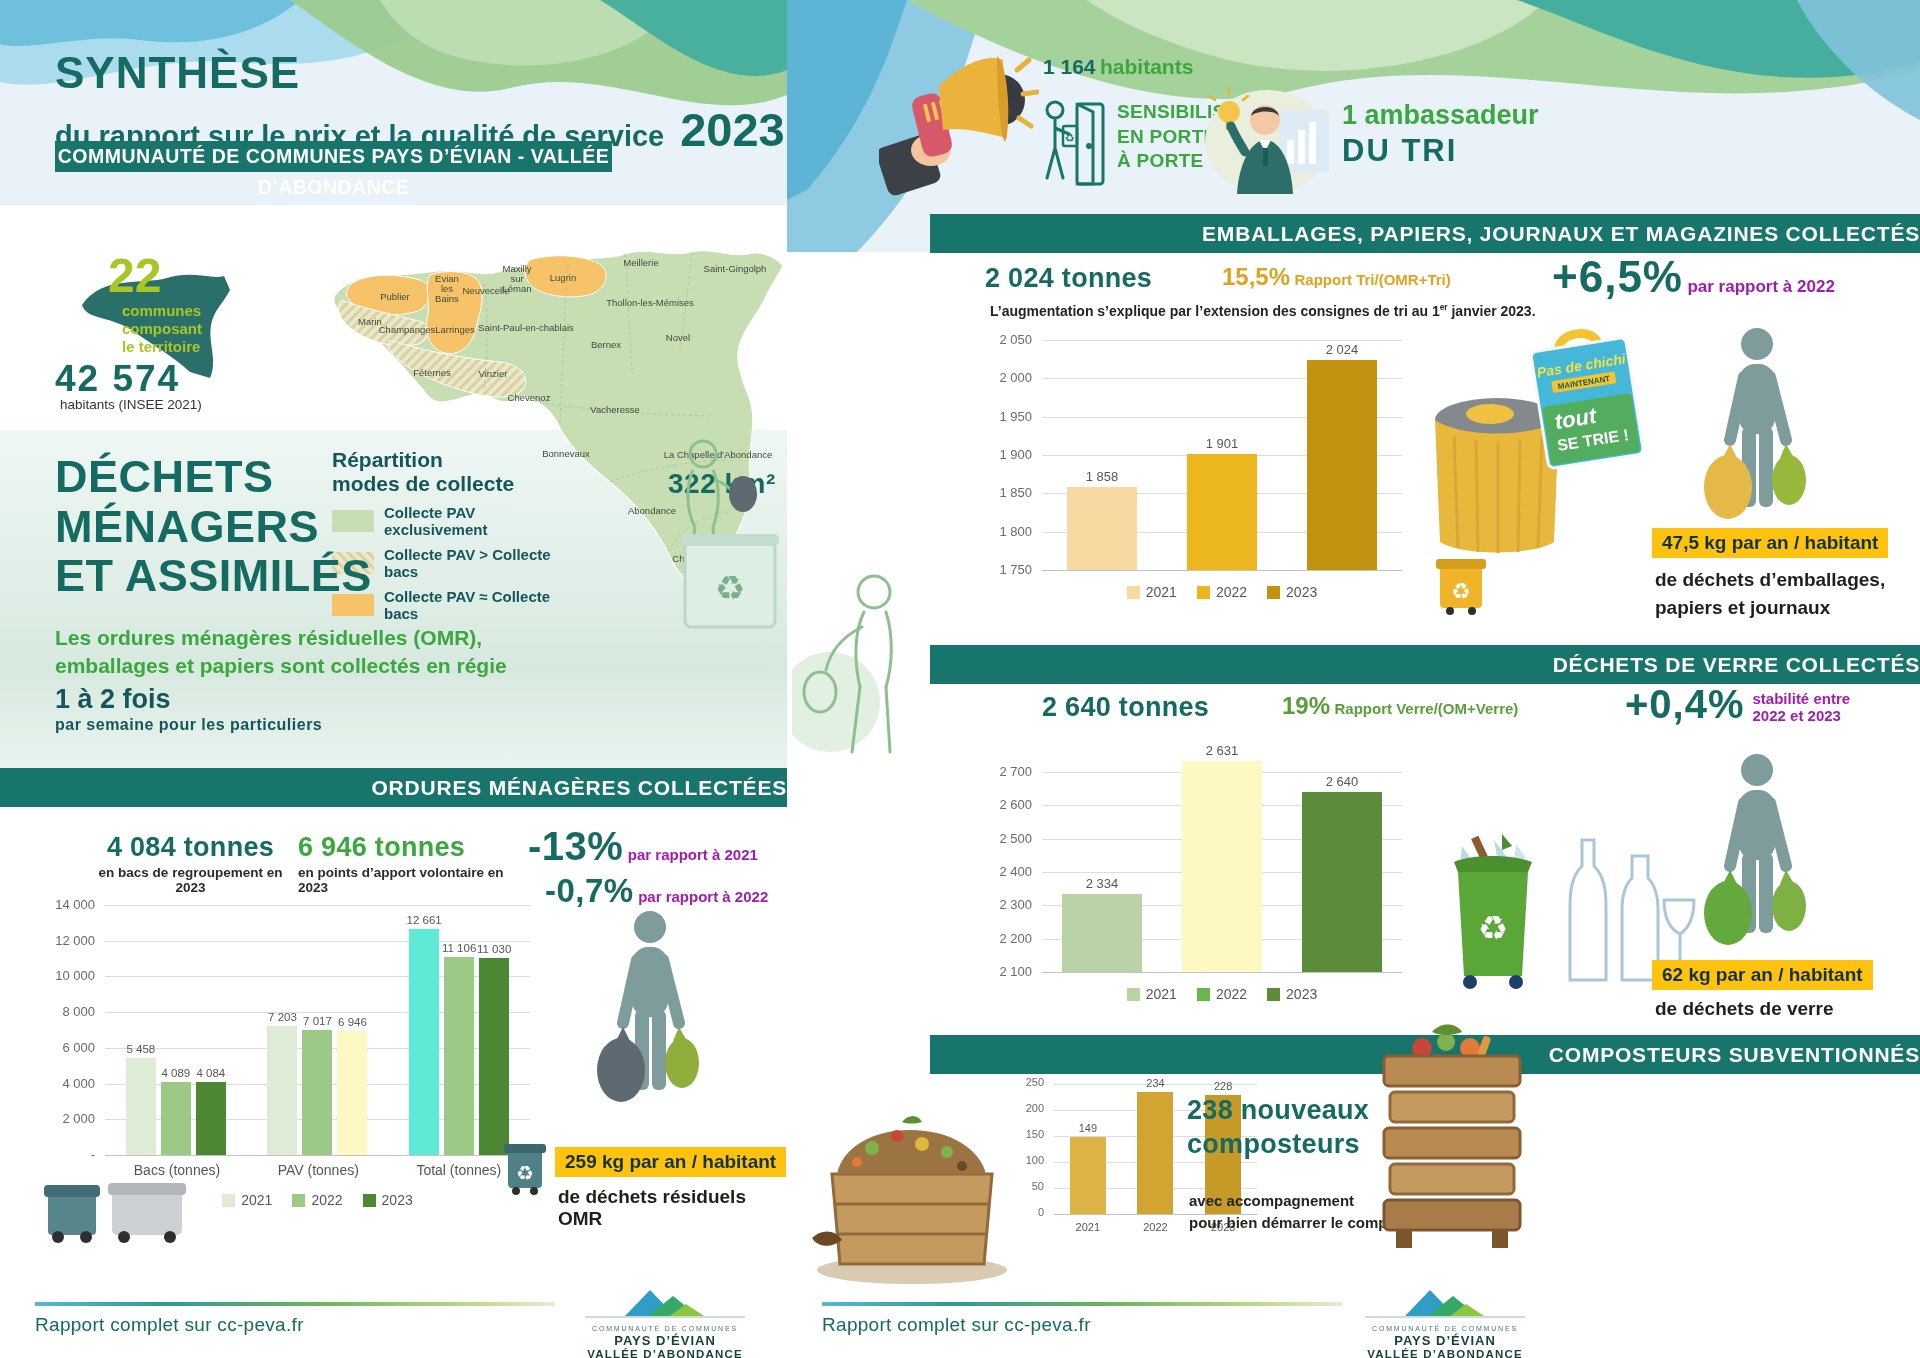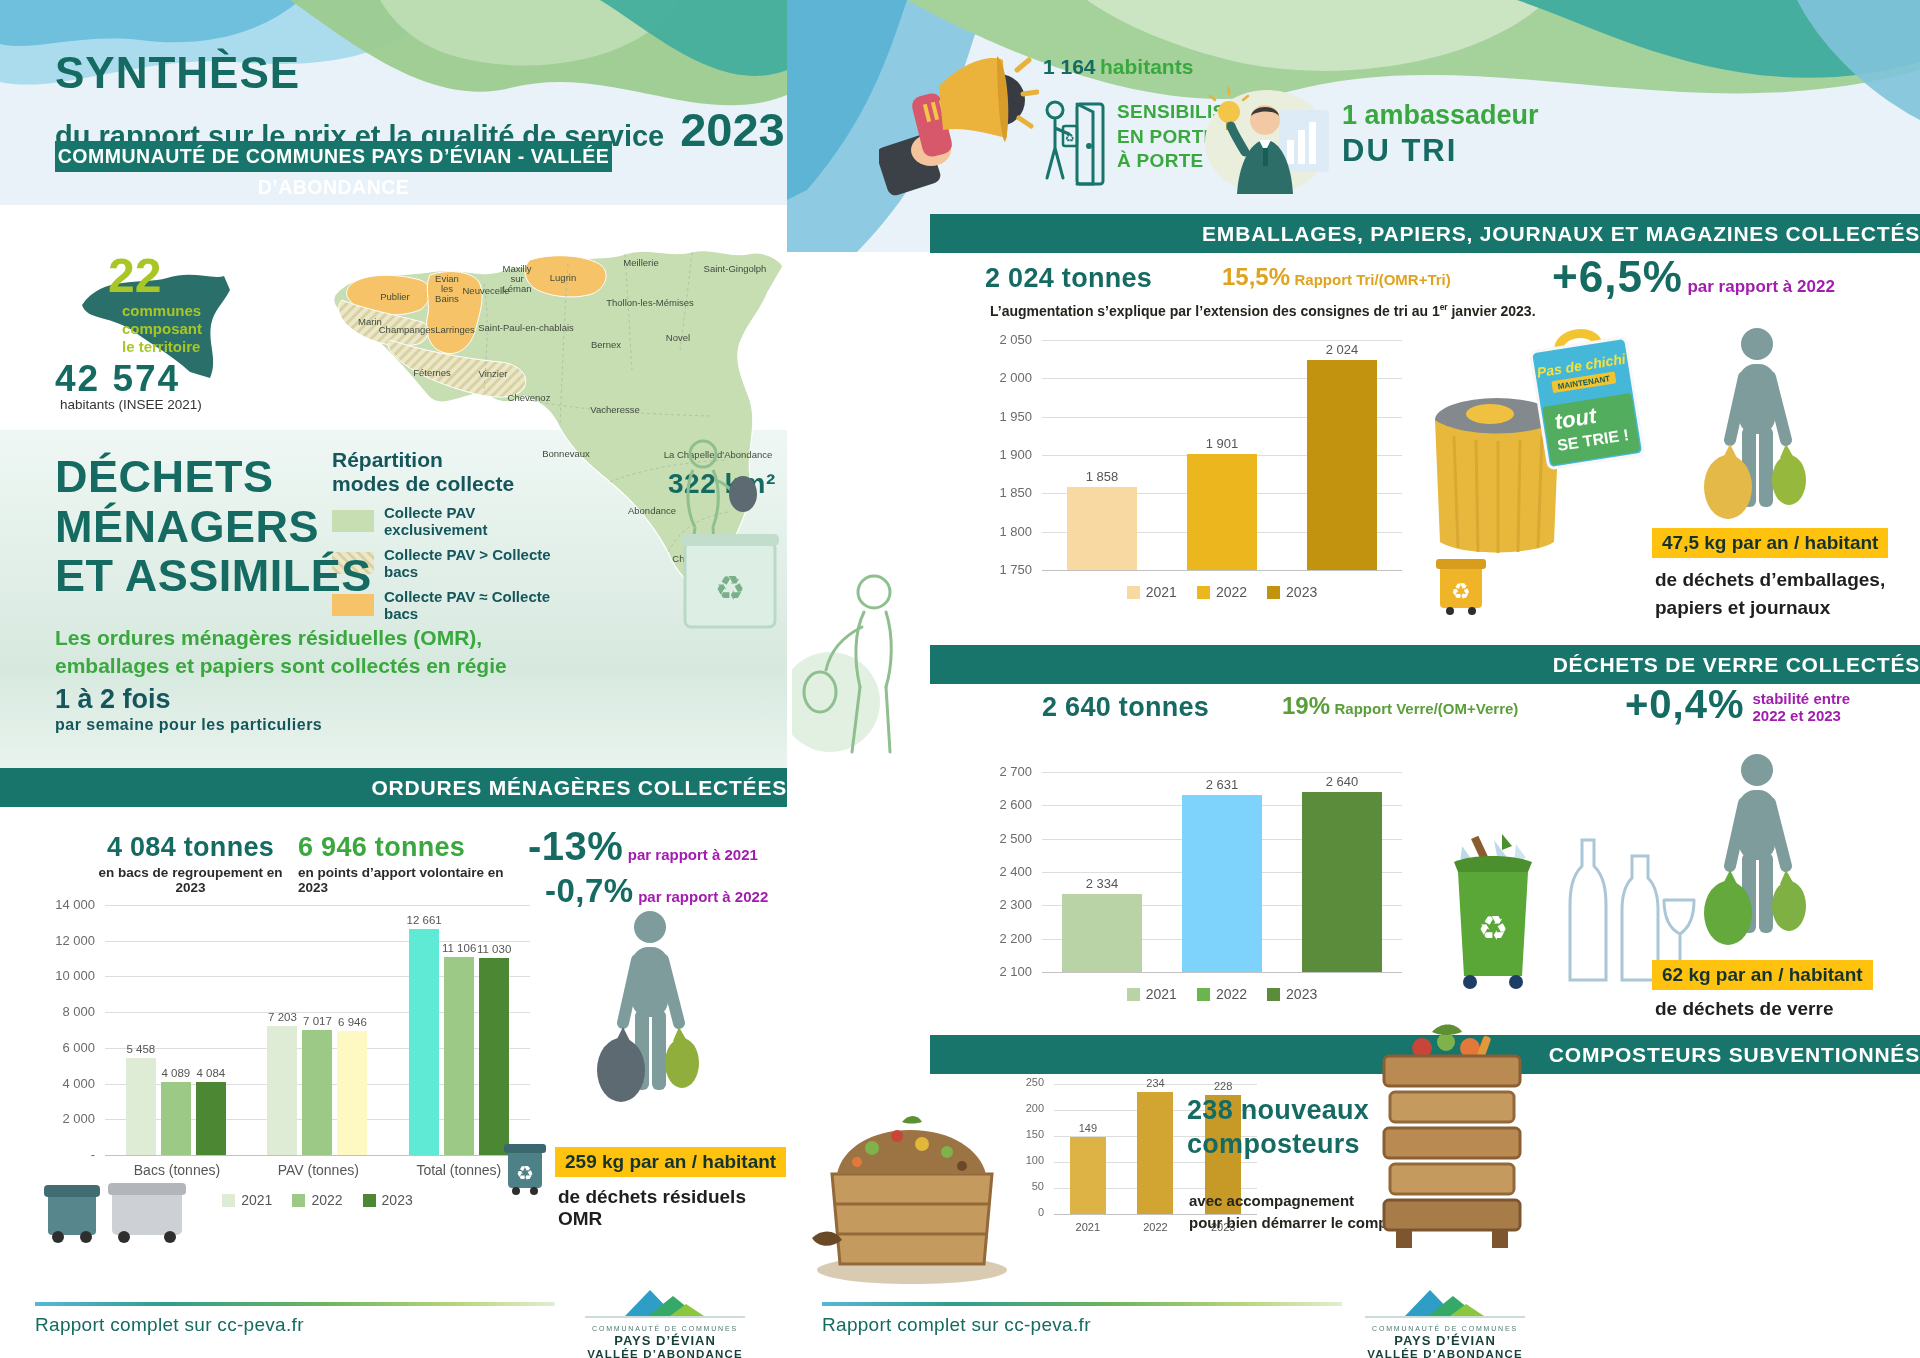--- a/index.html
+++ b/index.html
@@ -560,21 +560,21 @@
             <div class="ch-grid" style="top:66.7px"></div>
             <div class="ch-tick" style="top:58.7px;left:-60px;width:50px">2 500</div>
             <div class="ch-grid" style="top:33.3px"></div>
             <div class="ch-tick" style="top:25.3px;left:-60px;width:50px">2 600</div>
             <div class="ch-grid" style="top:0.0px"></div>
             <div class="ch-tick" style="top:-8.0px;left:-60px;width:50px">2 700</div>
             <div class="ch-groups">
               <div class="ch-bar" style="height:78.0px;background:#b9d3a7">
                 <span class="ch-val">2 334</span>
               </div>
-              <div class="ch-bar" style="height:177.0px;background:#7dd3fc">
+              <div class="ch-bar" style="height:211px;background:#fef9c3">
                 <span class="ch-val">2 631</span>
               </div>
               <div class="ch-bar" style="height:180.0px;background:#5a8c3c">
                 <span class="ch-val">2 640</span>
               </div>
             </div>
           </div>
           <div class="ch-legend">
             <span class="ch-leg-item"><span class="ch-swatch" style="background:#b9d3a7"></span>2021</span>
             <span class="ch-leg-item"><span class="ch-swatch" style="background:#6cb44e"></span>2022</span>

